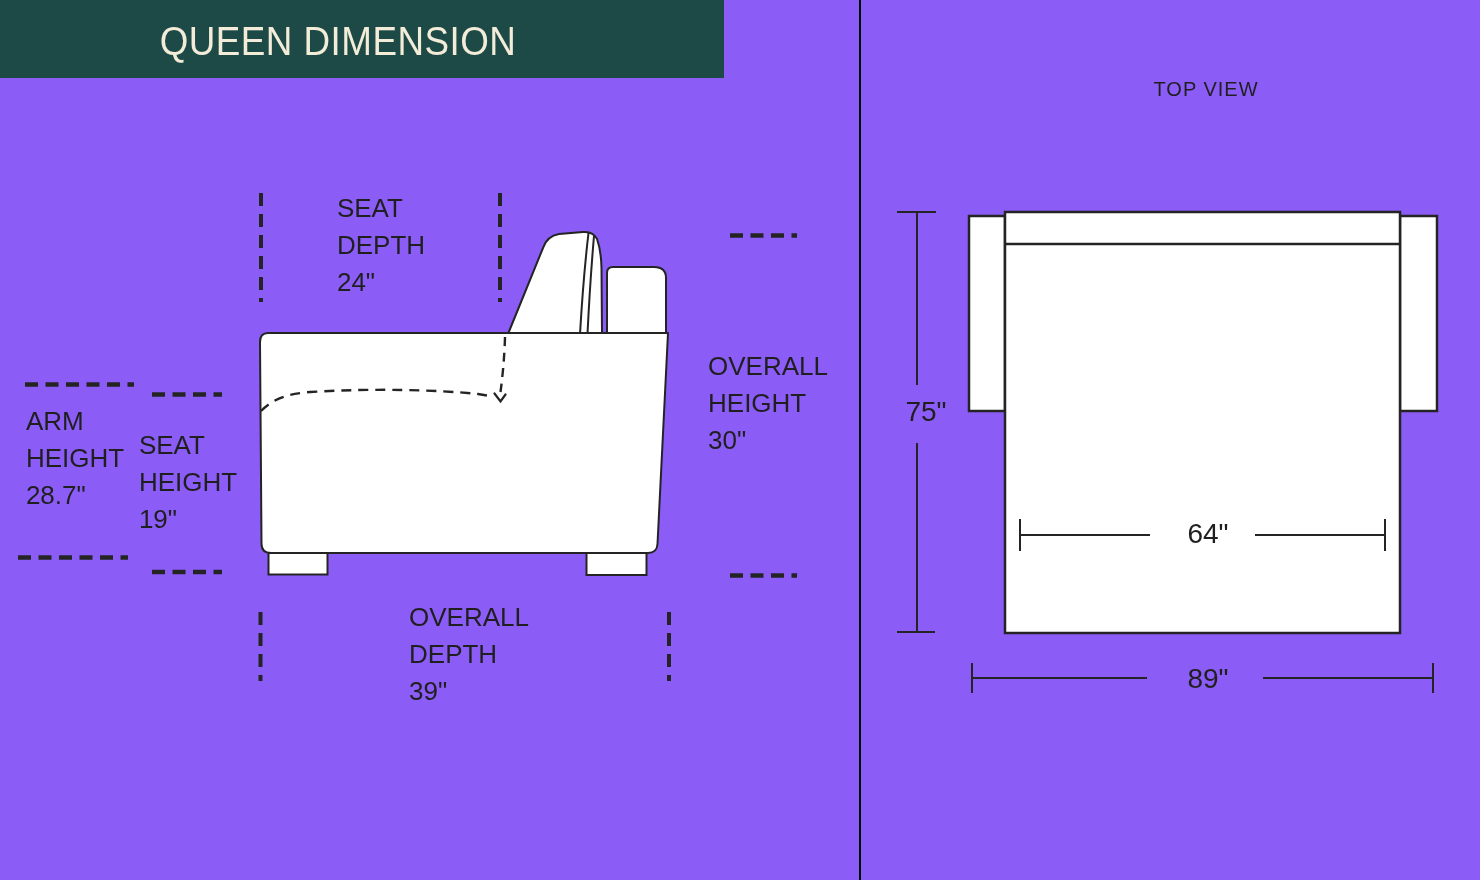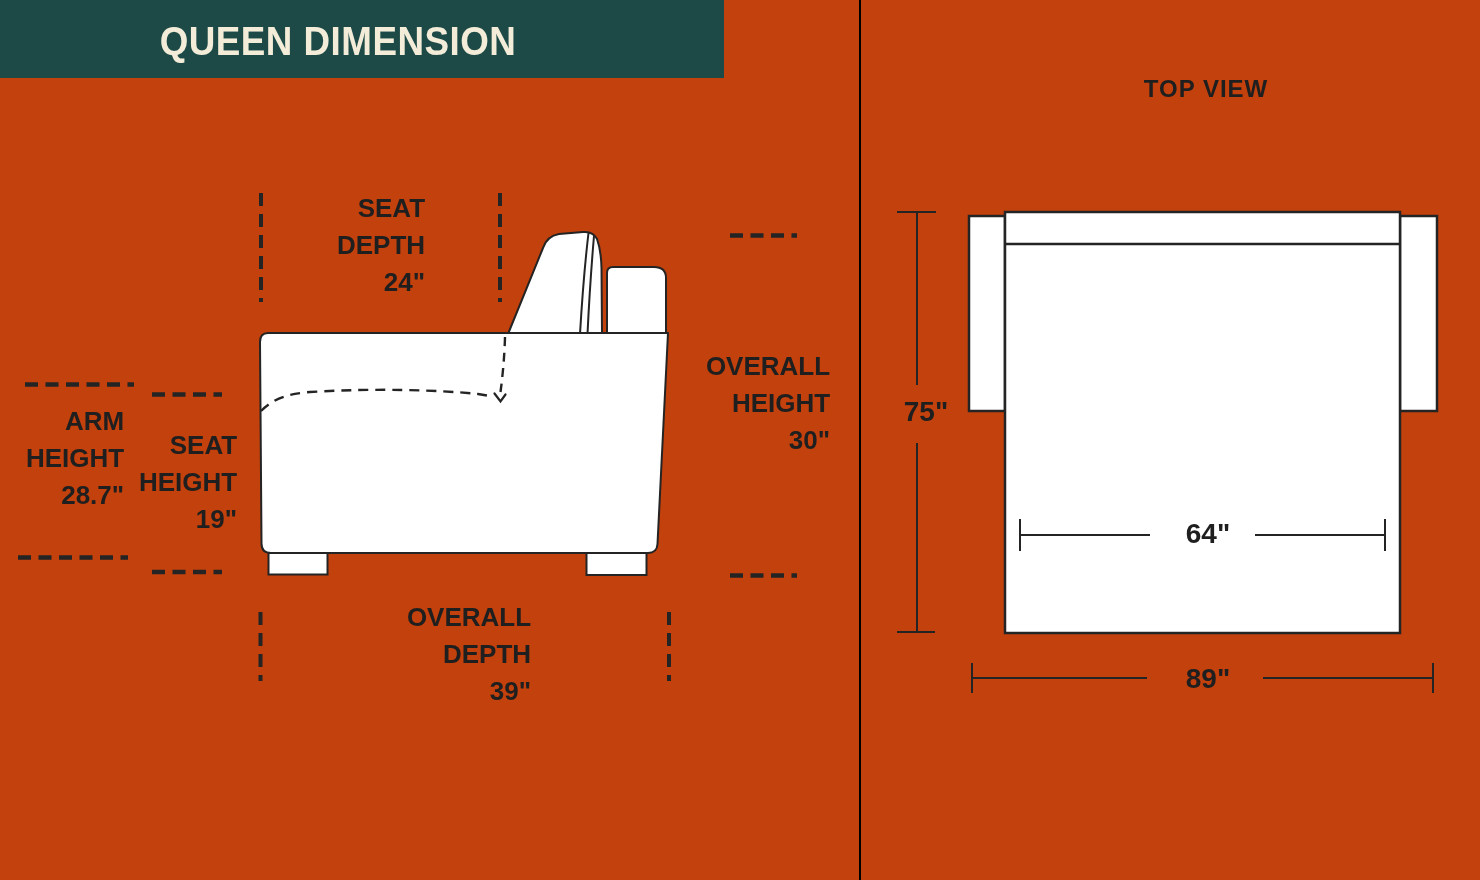--- a/index.html
+++ b/index.html
@@ -1,23 +1,22 @@
 <!DOCTYPE html>
 <html style="--color-banner-bg: #1d4a46; --color-banner-text: #f2ecd9; --color-line: #242424; --color-text: #1f1f1f; --color-divider: #000000;"><head>
 <meta charset="utf-8">
 <style>
   html,body{margin:0;padding:0;background:#ffffff;}
   .canvas{
     position:relative;
     width:1480px;height:880px;
-    background:#c2410c;
+    background:#8b5cf6;
     overflow:hidden;
     font-family:"Liberation Sans", sans-serif;
     color:var(--color-text,#1f1f1f);
-    font-weight:bold;
   }
   .banner{
     position:absolute;left:0;top:0;width:724px;height:78px;
     background:var(--color-banner-bg,#1d4a46);
   }
   .banner-title{
     position:absolute;left:338px;top:41px;
     transform:translate(-50%,-50%) scaleX(0.92);
     font-size:40px;letter-spacing:0.5px;
     color:var(--color-banner-text,#f2ecd9);
@@ -26,31 +25,31 @@
   .divider{
     position:absolute;left:859px;top:0;width:2px;height:880px;
     background:var(--color-divider,#000000);
   }
   svg{position:absolute;display:block;}
   .svg-left{left:0;top:0;}
   .svg-right{left:860px;top:0;}
   .ln{stroke:var(--color-line,#242424);}
   .lbl{
     position:absolute;transform:translate(-50%,-50%);
-    text-align:right;font-size:26px;line-height:37px;
+    text-align:left;font-size:26px;line-height:37px;
     white-space:nowrap;color:var(--color-text,#1f1f1f);
   }
   .lbl span{display:block;}
   .dim{
     position:absolute;transform:translate(-50%,-50%);
     font-size:28px;white-space:nowrap;color:var(--color-text,#1f1f1f);
   }
   .title{
     position:absolute;transform:translate(-50%,-50%);
-    font-size:24px;letter-spacing:1px;white-space:nowrap;
+    font-size:20px;letter-spacing:1px;white-space:nowrap;
     color:var(--color-text,#1f1f1f);
   }
 </style>
 </head>
 <body>
 
 <div class="canvas">
 
   <div class="banner"></div>
   <div class="banner-title">QUEEN DIMENSION</div>

